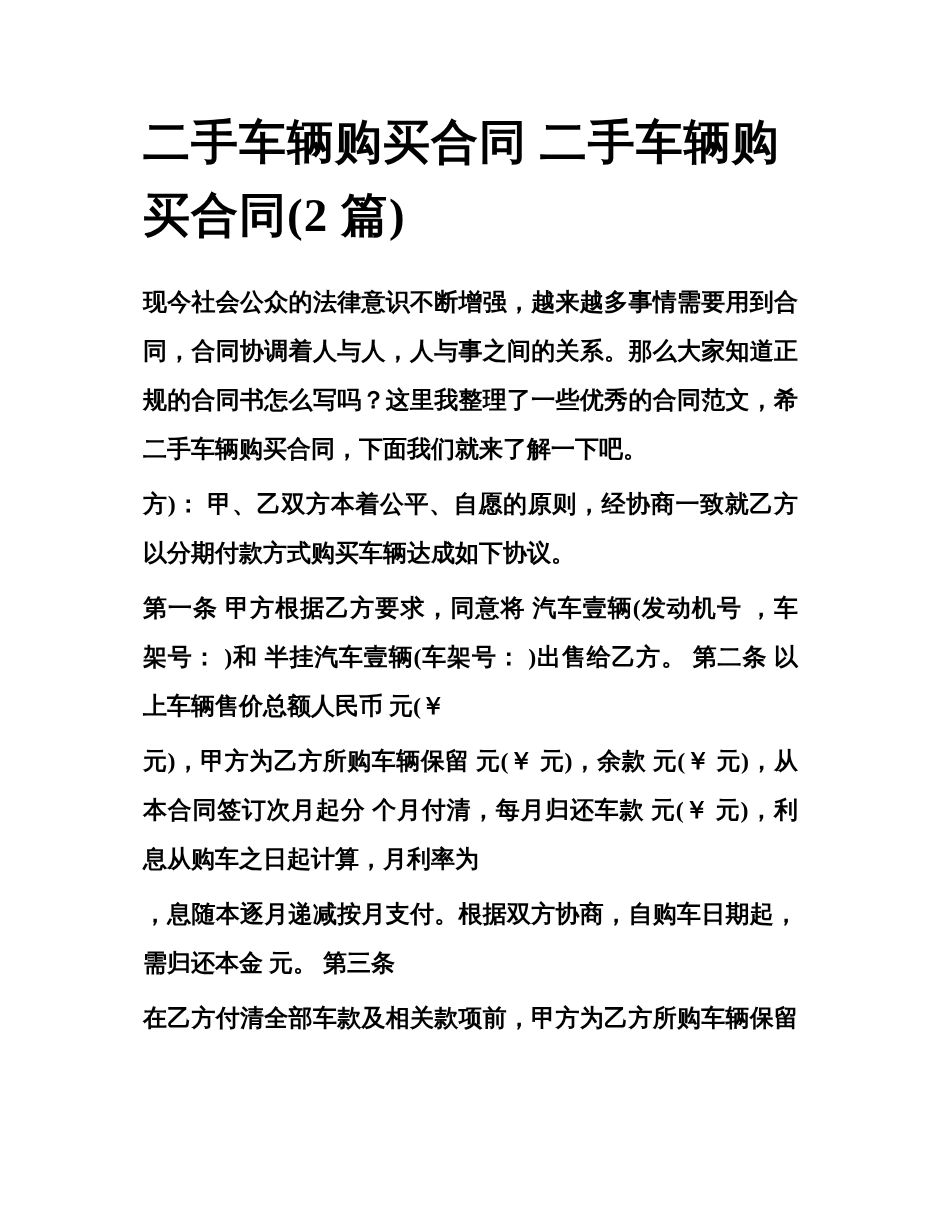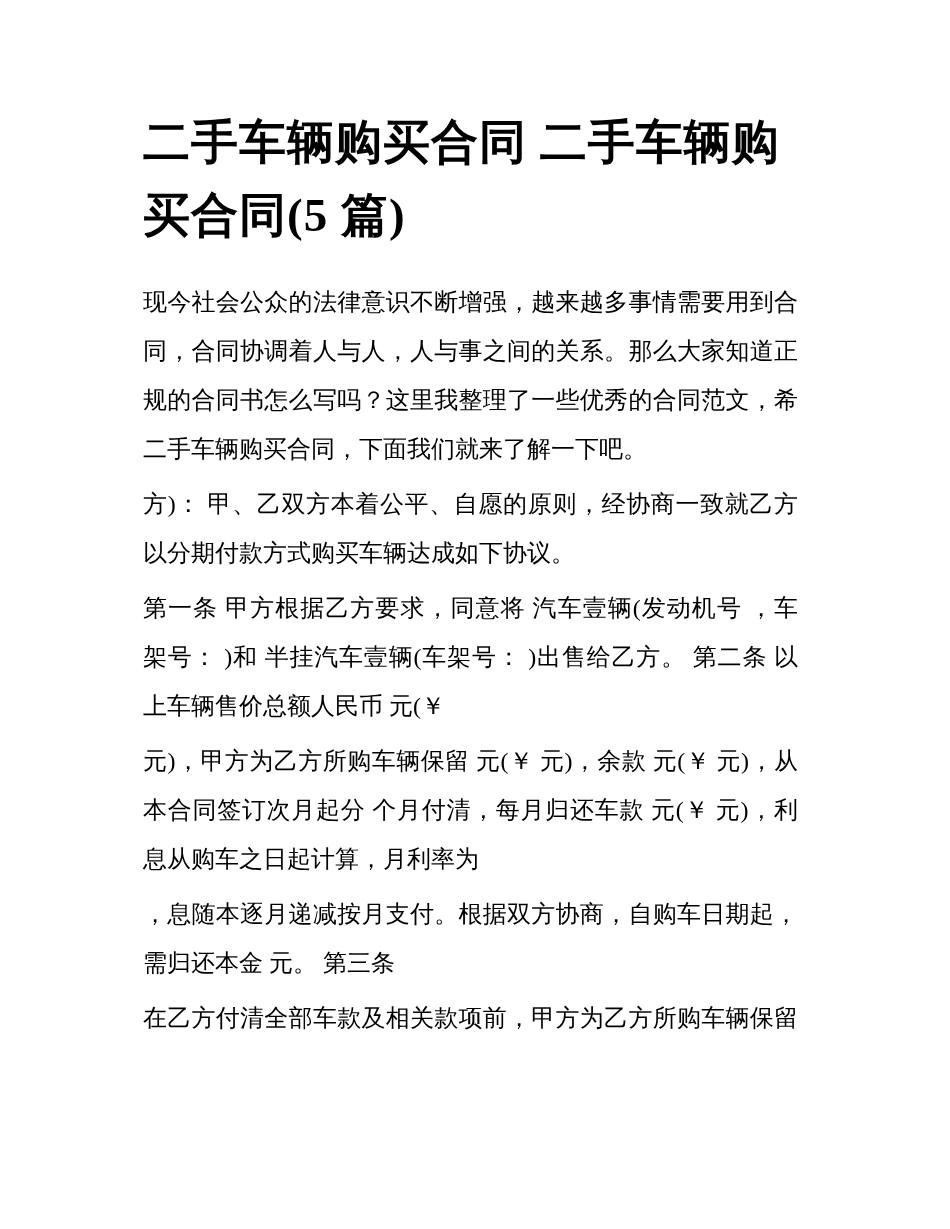--- a/index.html
+++ b/index.html
@@ -27,20 +27,21 @@
     font-weight: bold;
     line-height: 73px;
     letter-spacing: 1px;
     color: #000000;
   }
   .title-line {
     white-space: nowrap;
   }
   .paragraph {
     margin: 0 12px 6px 0;
+    font-weight: bold;
   }
   .paragraph:first-of-type {
     margin-top: 26px;
   }
   .body-line {
     font-size: 24px;
     line-height: 49px;
     color: #000000;
     text-align: justify;
     text-align-last: justify;
@@ -51,21 +52,21 @@
     text-align-last: left;
   }
 </style>
 </head>
 <body>
 
 <div class="page">
 
   <h1 class="doc-title">
     <div class="title-line">二手车辆购买合同 二手车辆购</div>
-    <div class="title-line">买合同(5 篇)</div>
+    <div class="title-line">买合同(2 篇)</div>
   </h1>
 
   <div class="paragraph">
     <div class="body-line">现今社会公众的法律意识不断增强，越来越多事情需要用到合</div>
     <div class="body-line">同，合同协调着人与人，人与事之间的关系。那么大家知道正</div>
     <div class="body-line">规的合同书怎么写吗？这里我整理了一些优秀的合同范文，希</div>
     <div class="body-line last">二手车辆购买合同，下面我们就来了解一下吧。</div>
   </div>
 
   <div class="paragraph">

